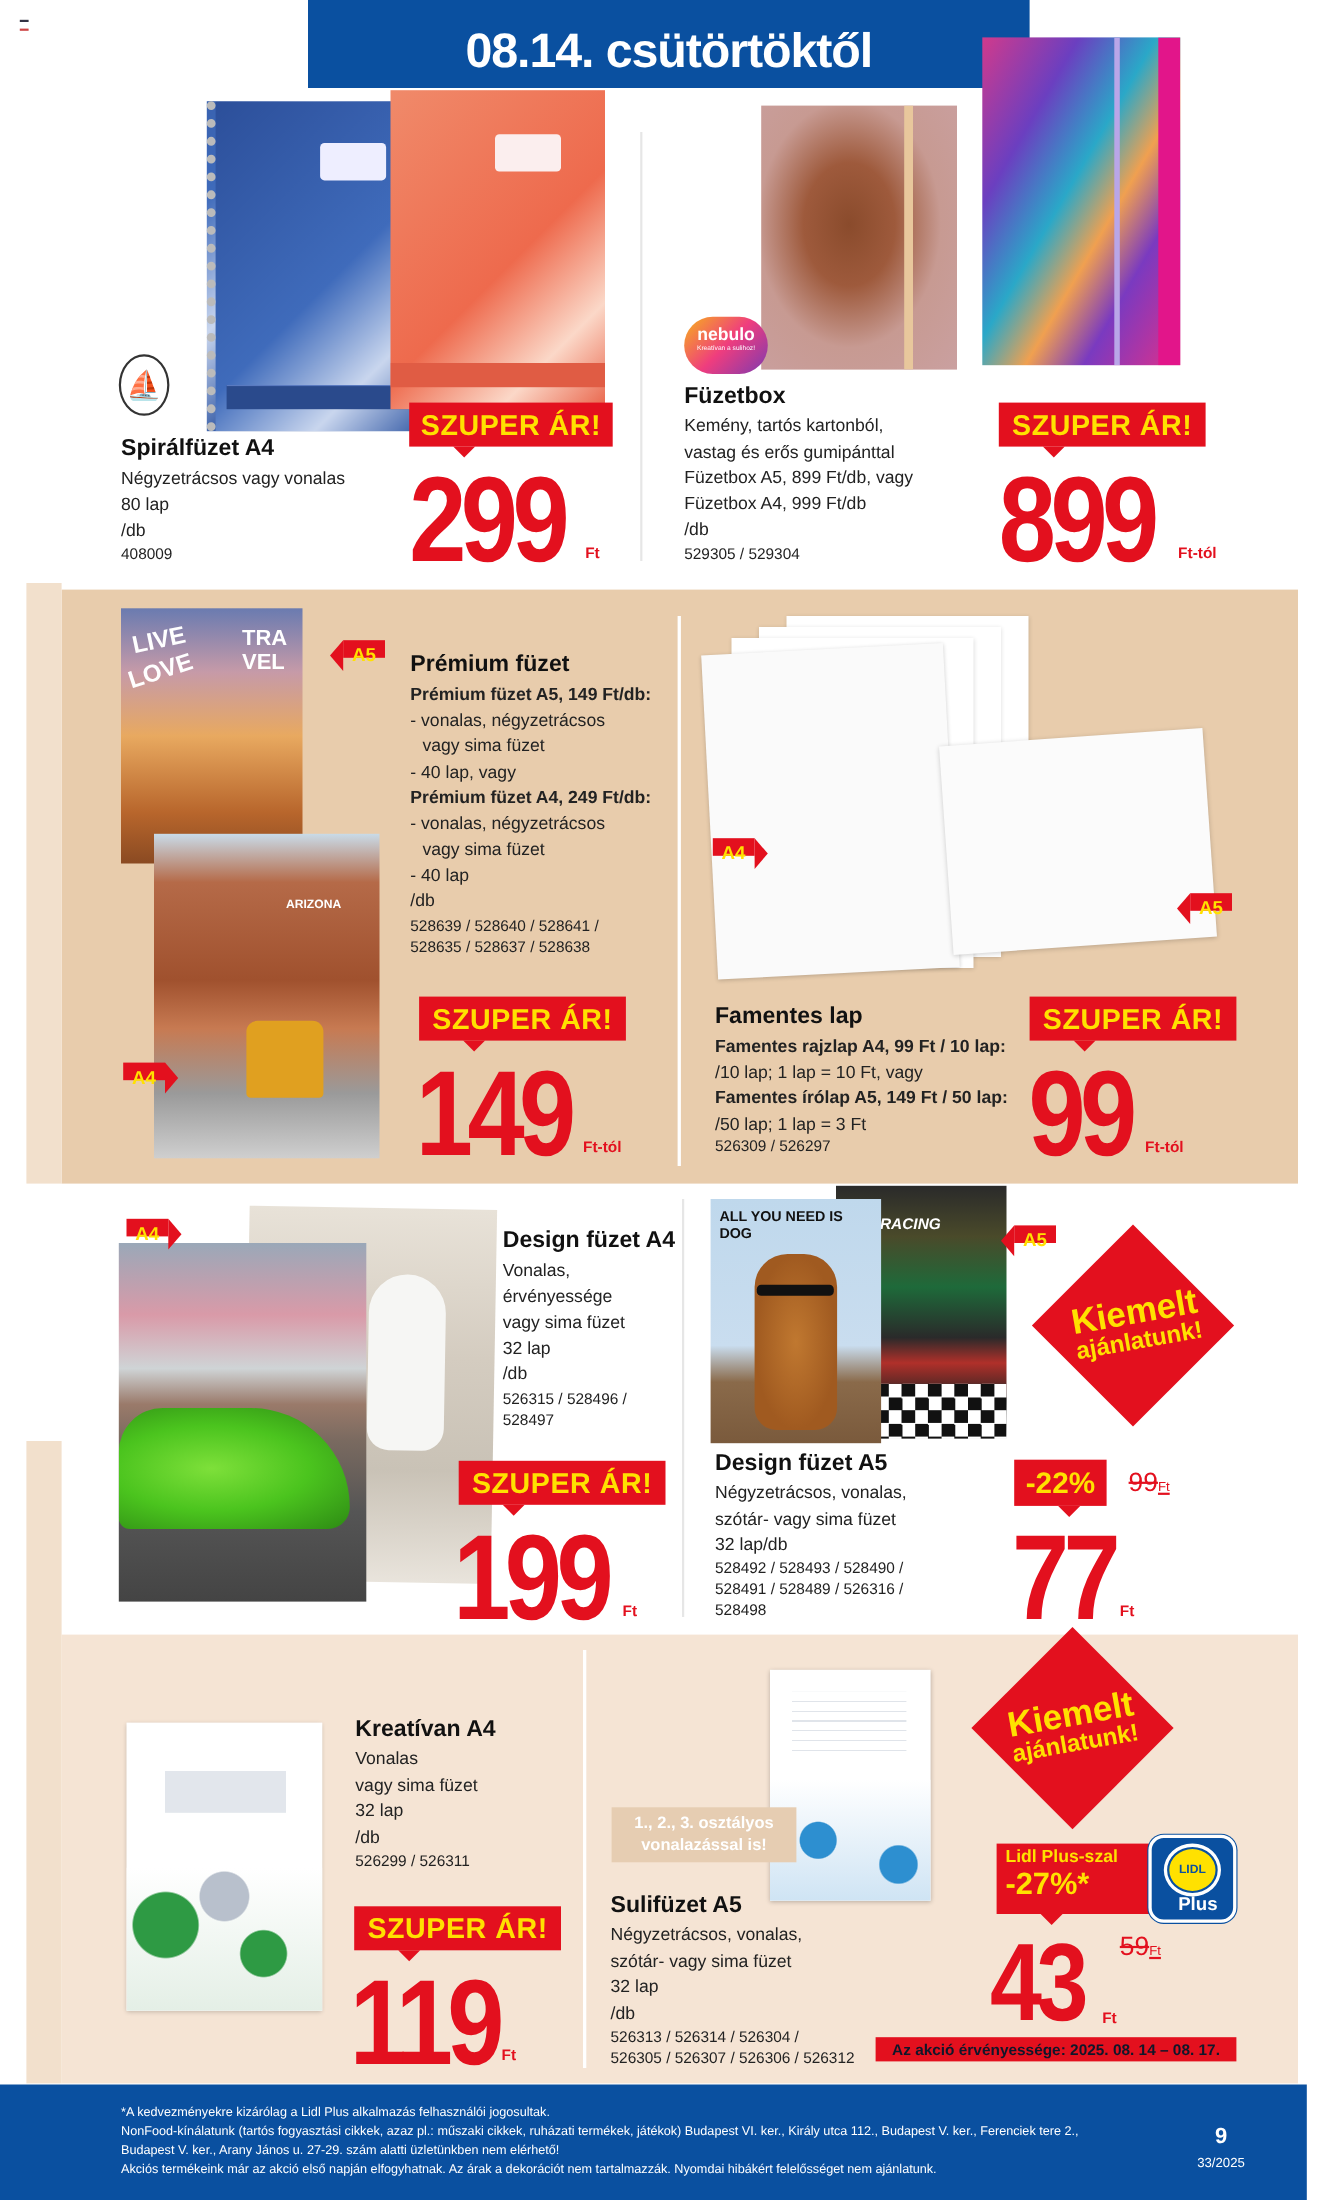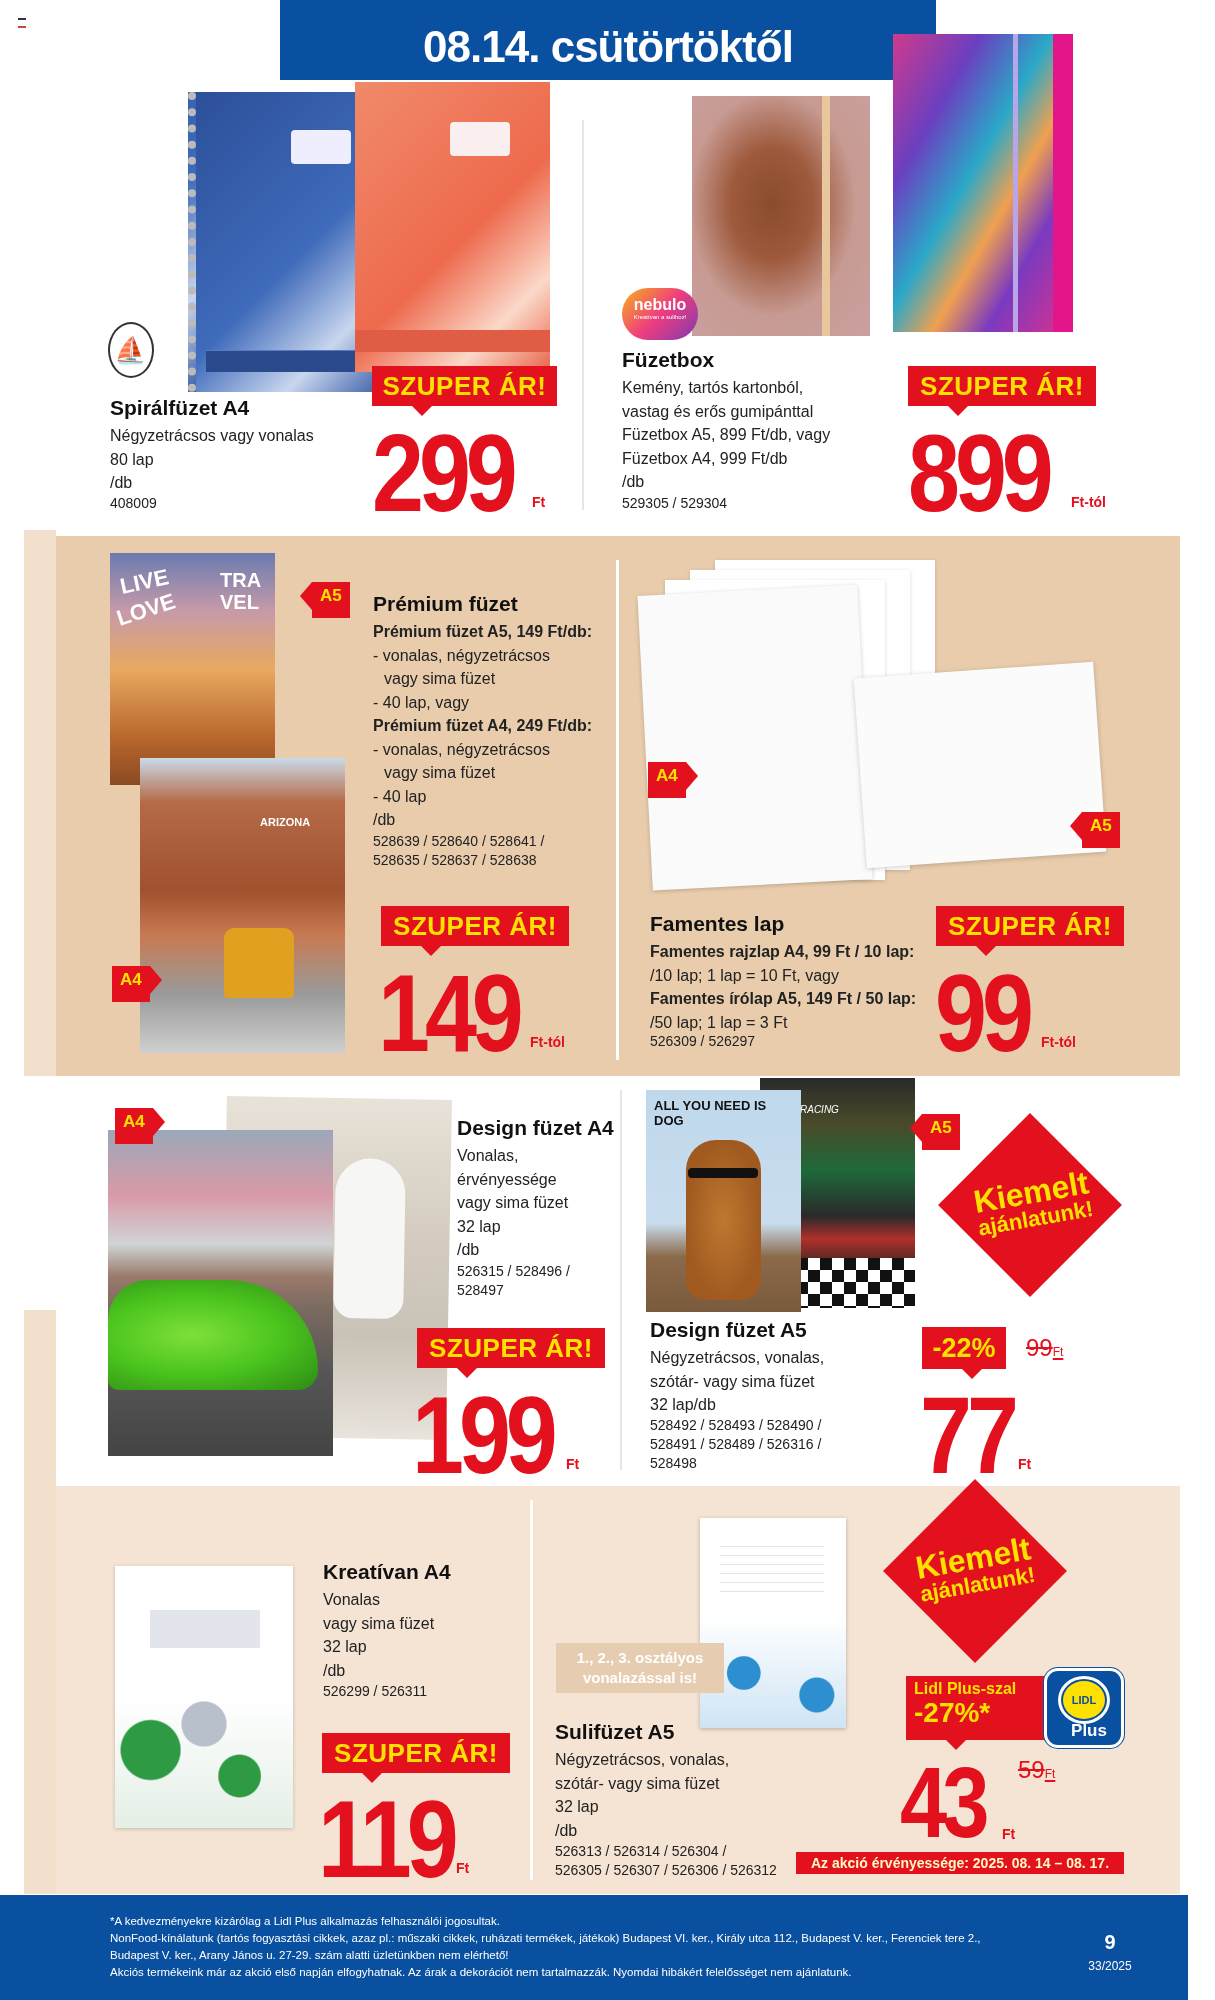--- a/index.html
+++ b/index.html
@@ -20,21 +20,21 @@
   .code { font-size: 14px; line-height: 19px; color: #222; }
 
   
   .szuper { background: #e3101e; color: #ffe100; font-weight: bold; font-size: 26px; text-align: center; line-height: 40px; height: 40px; letter-spacing: 0.5px; }
   .szuper::after { content: ""; position: absolute; left: 40px; bottom: -10px; border-left: 10px solid transparent; border-right: 10px solid transparent; border-top: 10px solid #e3101e; }
 
   .price { color: #e3101e; font-weight: bold; font-family: "Liberation Sans", sans-serif; letter-spacing: -6px; transform: scaleX(0.85); transform-origin: left bottom; line-height: 1; }
   .ft { color: #e3101e; font-weight: bold; font-size: 14px; }
 
   
-  .tag { background: #e3101e; color: #ffe100; font-weight: bold; font-size: 17px; height: 36px; line-height: 28px; padding: 0 8px; }
+  .tag { background: #e3101e; color: #ffe100; font-weight: bold; font-size: 17px; height: 16px; line-height: 28px; padding: 0 8px; }
   .tag-r::after { content: ""; position: absolute; right: -12px; top: 0; border-top: 14px solid transparent; border-bottom: 14px solid transparent; border-left: 12px solid #e3101e; }
   .tag-l::before { content: ""; position: absolute; left: -12px; top: 0; border-top: 14px solid transparent; border-bottom: 14px solid transparent; border-right: 12px solid #e3101e; }
 
   .diamond { width: 130px; height: 130px; background: #e3101e; transform: rotate(45deg); }
   .diamond-text { color: #ffe100; font-weight: bold; text-align: center; transform: rotate(-10deg); line-height: 1; }
 
   .pct { background: #e3101e; color: #ffe100; font-weight: bold; font-size: 27px; text-align: center; height: 42px; line-height: 42px; }
   .pct::after { content: ""; position: absolute; left: 40px; bottom: -10px; border-left: 10px solid transparent; border-right: 10px solid transparent; border-top: 10px solid #e3101e; }
   .old { color: #e3101e; font-size: 24px; text-decoration: line-through; }
 
@@ -178,21 +178,21 @@
   <div>526315 / 528496 /</div>
   <div>528497</div>
 </div>
 <div class="abs szuper" style="left:417px;top:1328px;width:188px;">SZUPER ÁR!</div>
 <div class="abs price" style="left:412px;top:1380px;font-size:110px;">199</div>
 <div class="abs ft" style="left:566px;top:1456px;">Ft</div>
 
 <div class="abs divider-grey" style="left:620px;top:1090px;height:380px;"></div>
 
 <div class="abs img" style="left:760px;top:1078px;width:155px;height:230px;background:linear-gradient(180deg,#2a2a2a 0%,#4a4a2a 20%,#1e6a3a 40%,#2a2a2a 60%,#b0302a 70%,#222 85%,#eee 100%);">
-  <div style="position:absolute;left:40px;top:26px;color:#fff;font-style:italic;font-weight:normal;font-size:10px;">RACING</div>
+  <div style="position:absolute;left:40px;top:26px;color:#fff;font-style:italic;font-weight:bold;font-size:14px;">RACING</div>
   <div style="position:absolute;left:0;bottom:0;width:155px;height:50px;background:repeating-conic-gradient(#111 0% 25%,#fff 0% 50%) 0 0/24px 24px;"></div>
 </div>
 <div class="abs img" style="left:646px;top:1090px;width:155px;height:222px;background:linear-gradient(180deg,#bfd8ec 0%,#c9ddef 60%,#8a6a4a 75%,#7a5a3c 100%);">
   <div style="position:absolute;left:8px;top:8px;width:140px;font-weight:bold;font-size:13px;color:#111;">ALL YOU NEED IS DOG</div>
   <div style="position:absolute;left:40px;top:50px;width:75px;height:160px;background:radial-gradient(ellipse,#c07830 0%,#a05a20 70%);border-radius:30px 30px 20px 20px;"></div>
   <div style="position:absolute;left:42px;top:78px;width:70px;height:10px;background:#111;border-radius:4px;"></div>
 </div>
 <div class="abs tag tag-l" style="left:922px;top:1114px;">A5</div>
 
 <div class="abs diamond" style="left:965px;top:1140px;"></div>
@@ -272,21 +272,21 @@
 </div>
 <div class="abs" style="left:1044px;top:1668px;width:80px;height:80px;background:#0a50a0;border-radius:14px;border:3px solid #fff;box-shadow:0 0 0 1px #0a50a0;">
   <div style="position:absolute;left:14px;top:8px;width:46px;height:42px;background:#ffe100;border-radius:50%;border:2px solid #0a50a0;outline:3px solid #fff;color:#0a50a0;font-weight:bold;font-size:11px;text-align:center;line-height:38px;">LIDL</div>
   <div style="position:absolute;left:0;bottom:4px;width:84px;text-align:center;color:#fff;font-weight:bold;font-size:17px;">Plus</div>
 </div>
 <div class="abs price" style="left:900px;top:1752px;font-size:100px;">43</div>
 <div class="abs old" style="left:1018px;top:1756px;">
   <span>59</span><span style="font-size:12px;">Ft</span>
 </div>
 <div class="abs ft" style="left:1002px;top:1826px;">Ft</div>
-<div class="abs" style="left:796px;top:1852px;width:328px;height:22px;background:#e3101e;color:#fef9c3;font-weight:bold;font-size:14px;line-height:22px;text-align:center;">Az akció érvényessége: 2025. 08. 14 – 08. 17.</div>
+<div class="abs" style="left:796px;top:1852px;width:328px;height:22px;background:#e3101e;color:#0f172a;font-weight:bold;font-size:14px;line-height:22px;text-align:center;">Az akció érvényessége: 2025. 08. 14 – 08. 17.</div>
 
 <div class="abs footer">
   <div class="abs footer-text" style="left:110px;top:18px;width:900px;">
     <div>*A kedvezményekre kizárólag a Lidl Plus alkalmazás felhasználói jogosultak.</div>
     <div>NonFood-kínálatunk (tartós fogyasztási cikkek, azaz pl.: műszaki cikkek, ruházati termékek, játékok) Budapest VI. ker., Király utca 112., Budapest V. ker., Ferenciek tere 2.,</div>
     <div>Budapest V. ker., Arany János u. 27-29. szám alatti üzletünkben nem elérhető!</div>
     <div>Akciós termékeink már az akció első napján elfogyhatnak. Az árak a dekorációt nem tartalmazzák. Nyomdai hibákért felelősséget nem ajánlatunk.</div>
   </div>
   <div class="abs" style="left:1080px;top:36px;width:60px;text-align:center;font-weight:bold;font-size:20px;">9</div>
   <div class="abs" style="left:1070px;top:64px;width:80px;text-align:center;font-size:12px;">33/2025</div>

